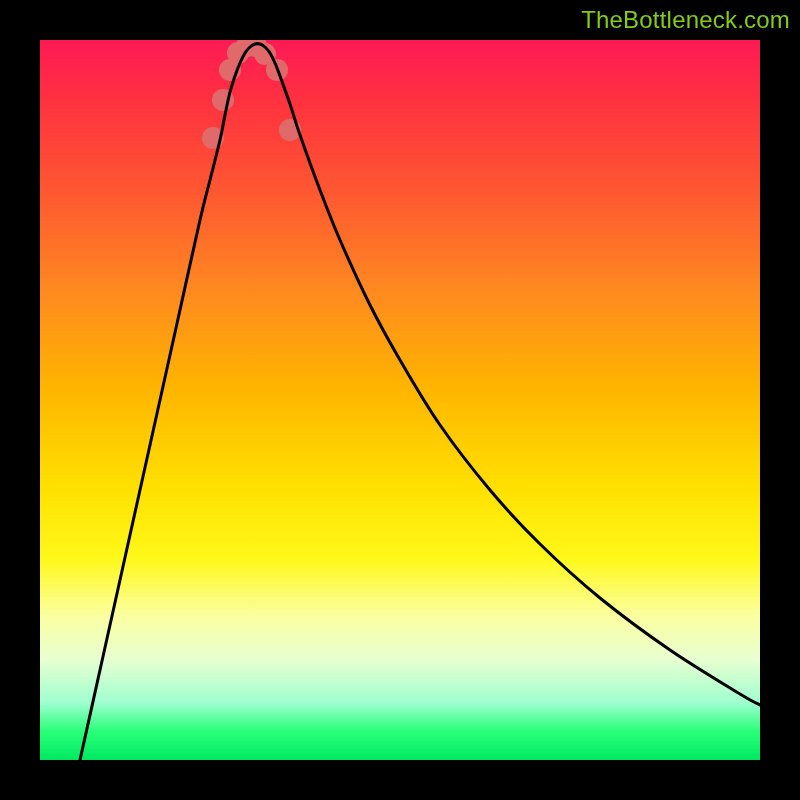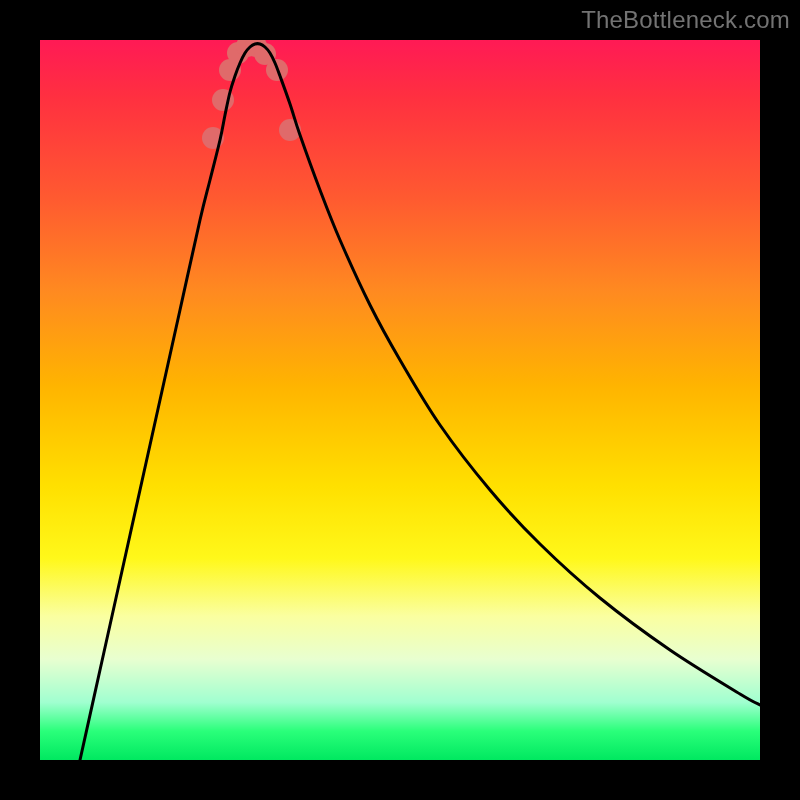--- a/index.html
+++ b/index.html
@@ -44,21 +44,21 @@
     left: 0;
     top: 0;
     width: 720px;
     height: 720px;
     display: block;
   }
   .watermark {
     position: absolute;
     right: 10px;
     top: 6px;
-    color: #737373;
+    color: #84cc16;
     font-size: 24px;
     font-weight: 400;
     letter-spacing: 0.2px;
     user-select: none;
   }
 </style>
 </head>
 <body>
 
 <div class="frame">

